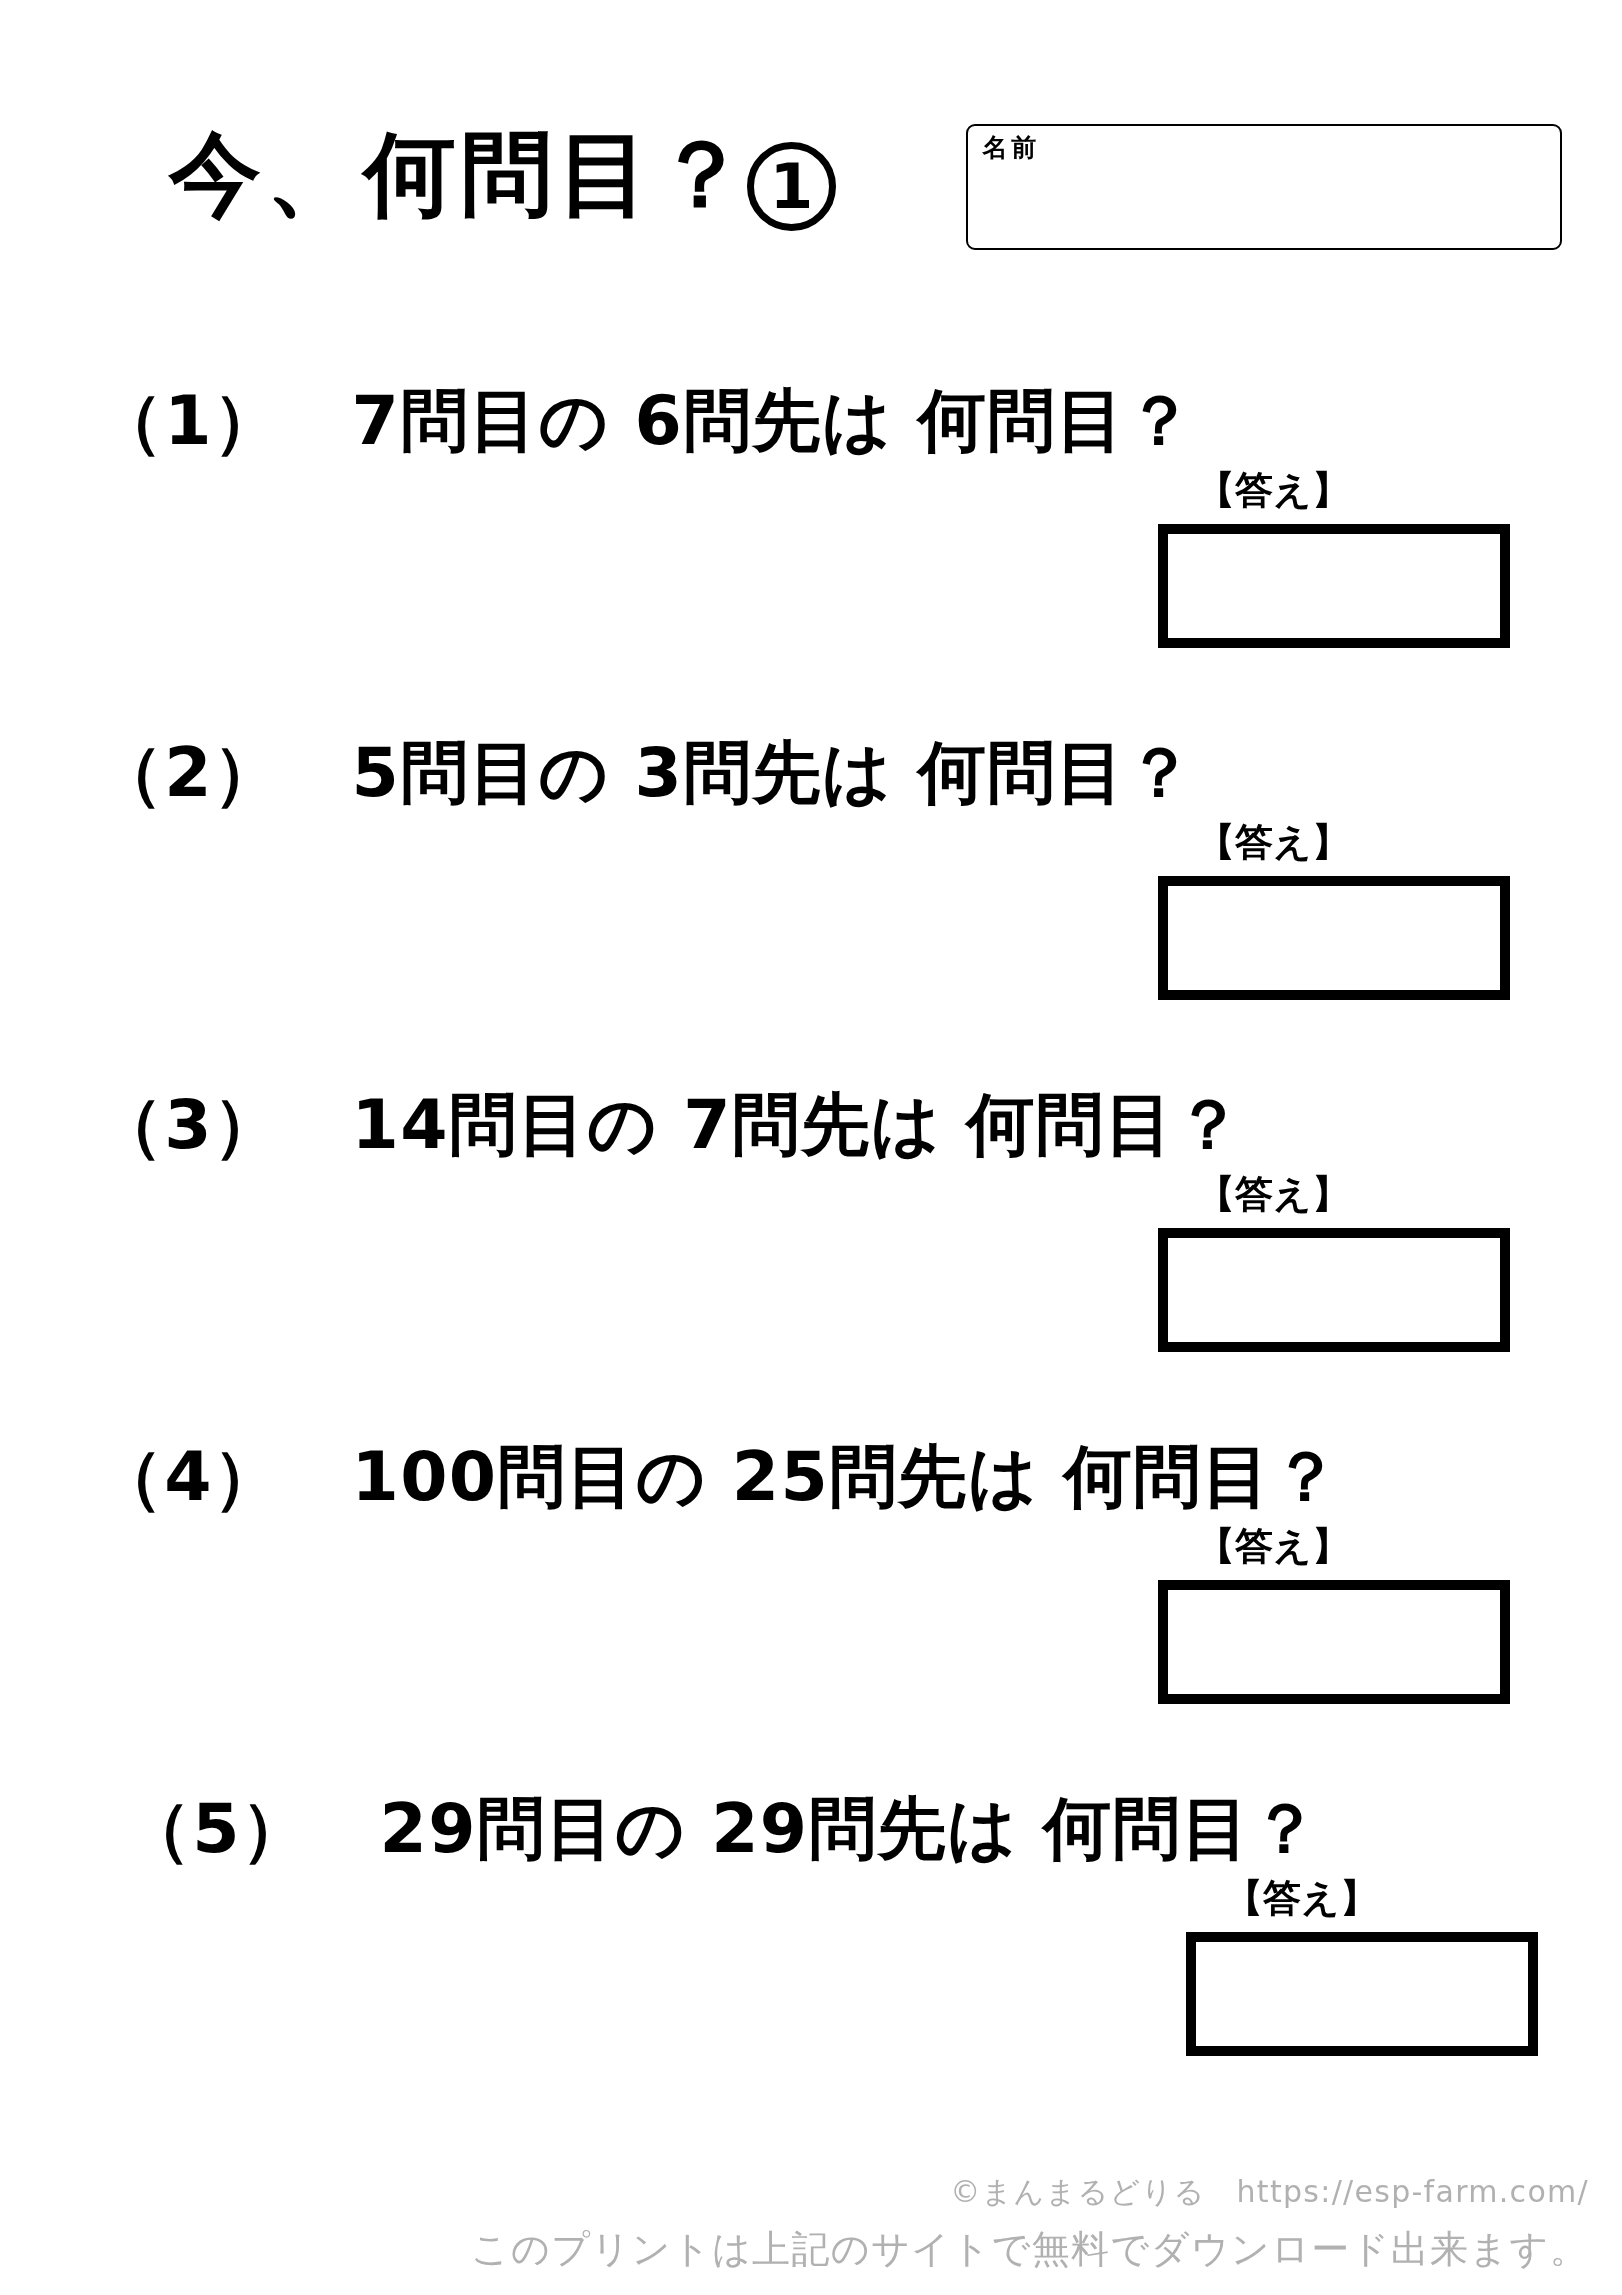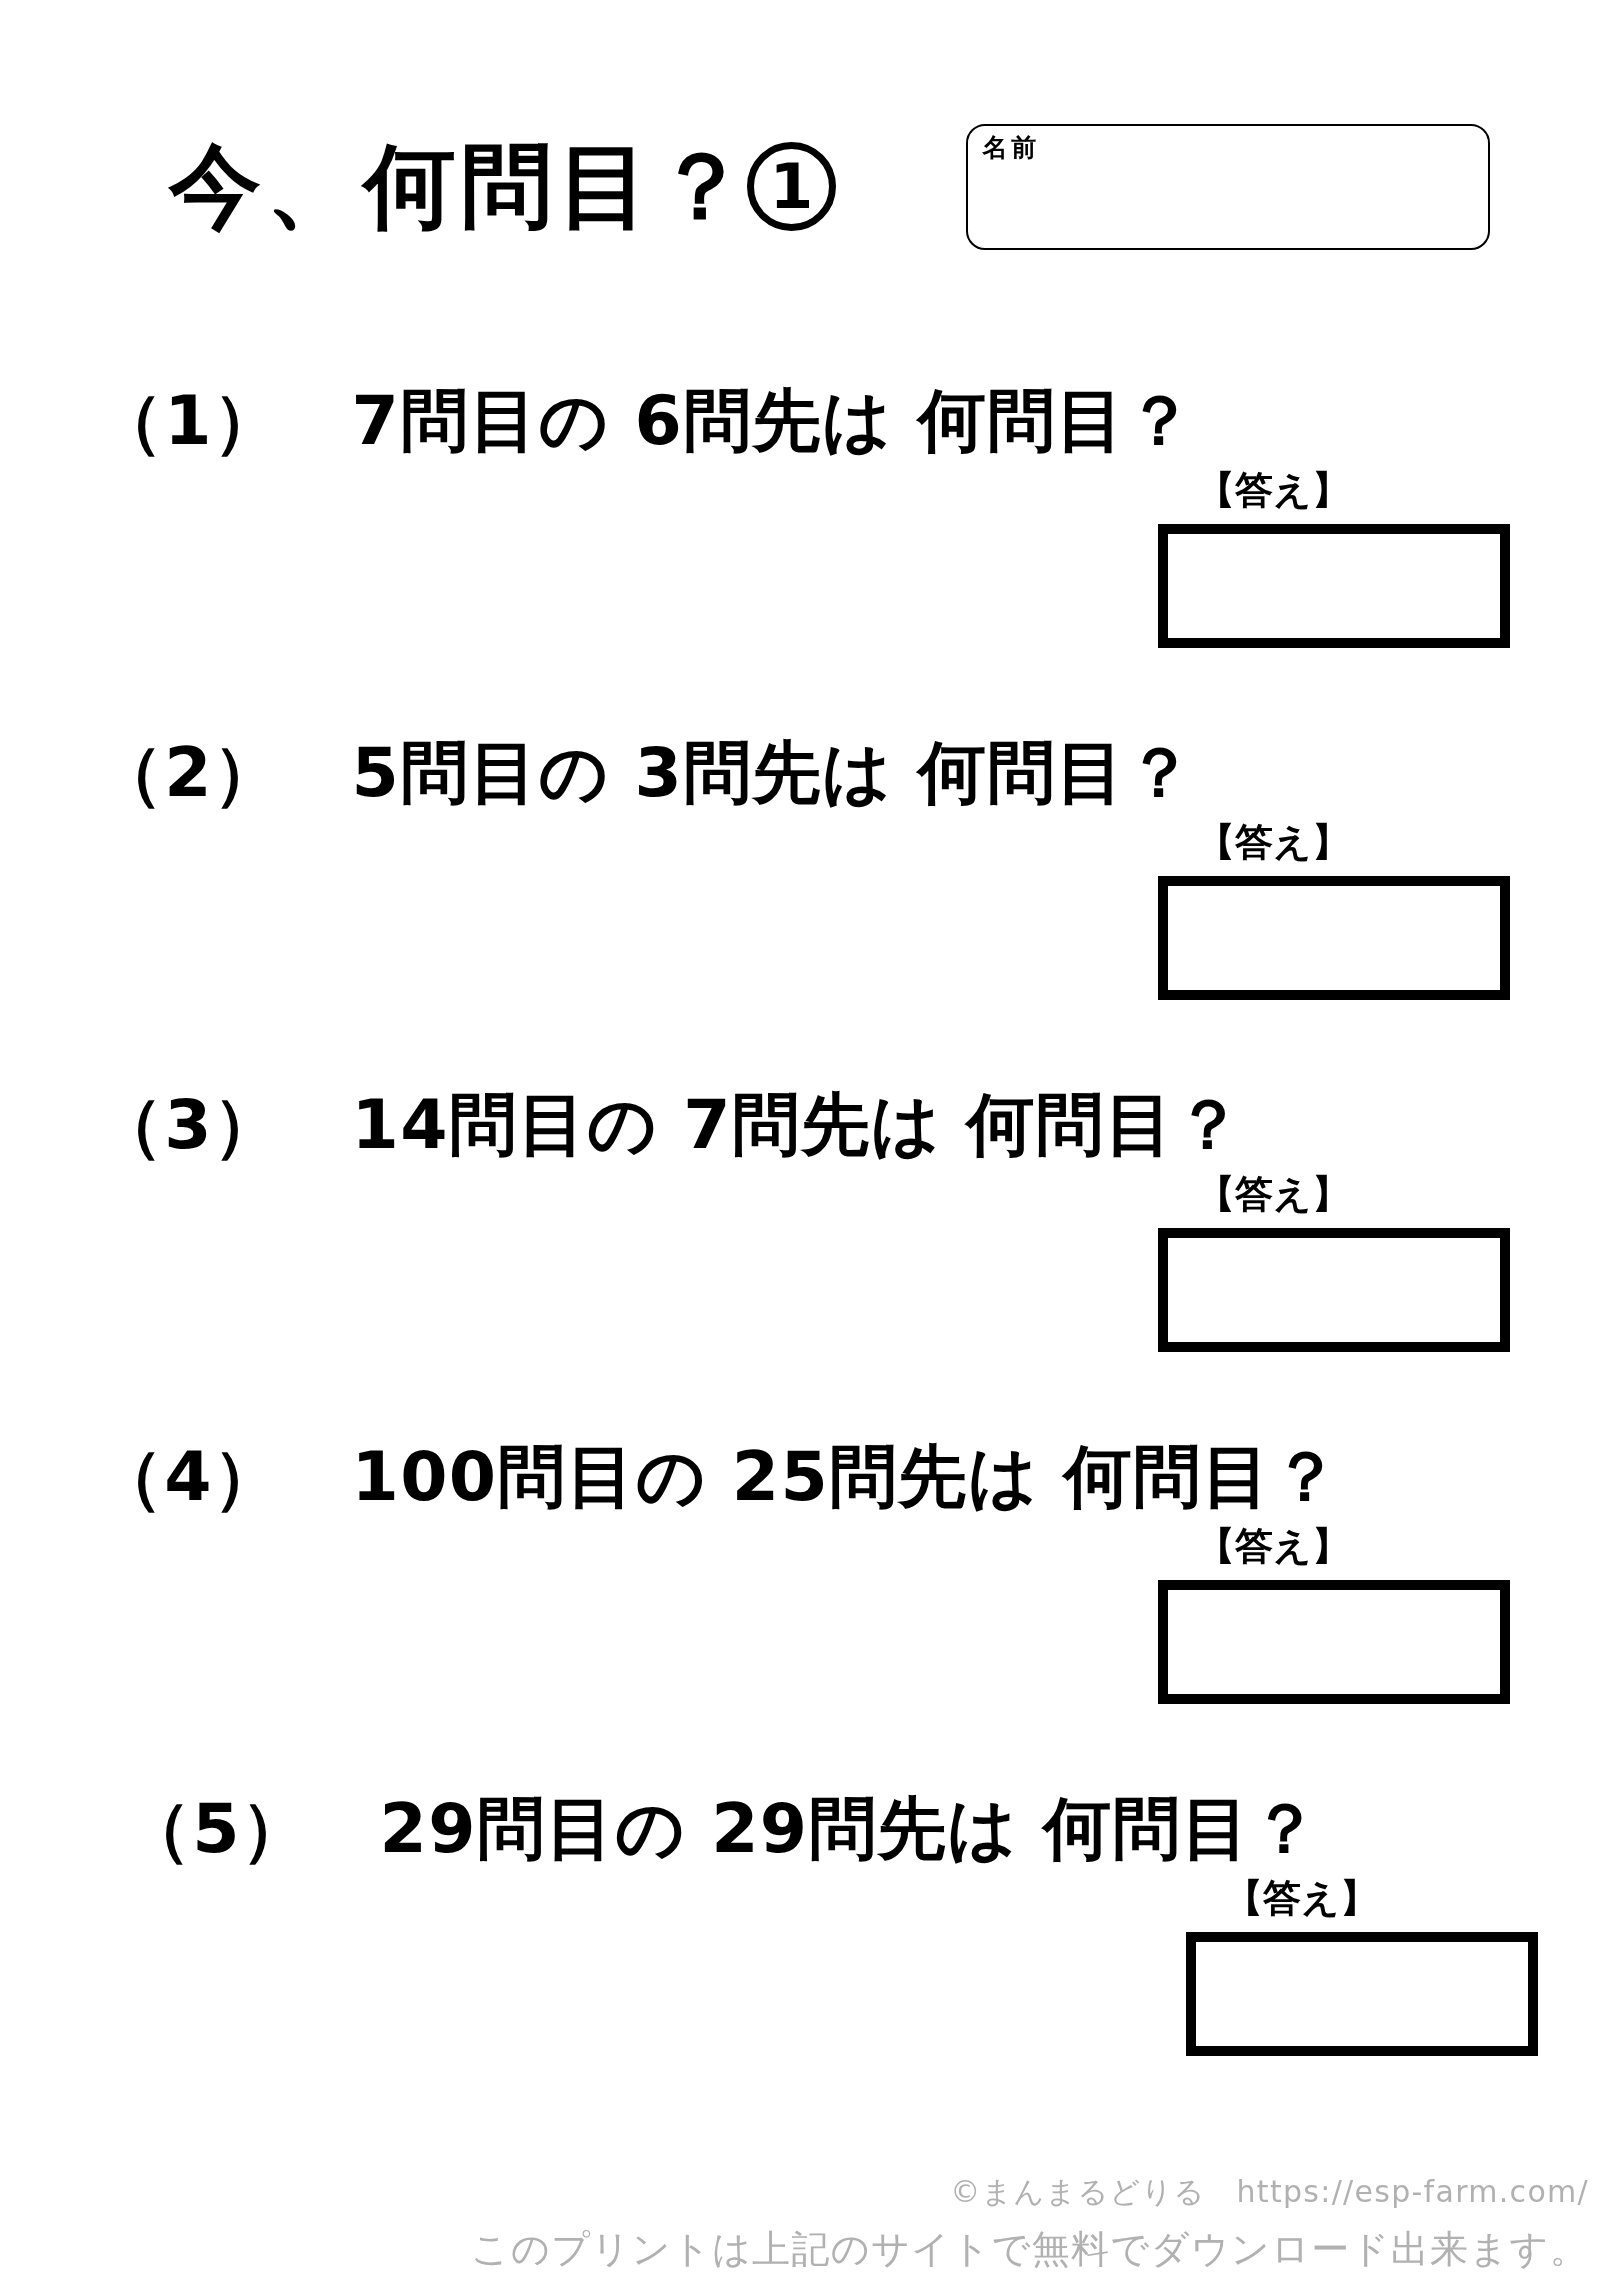--- a/index.html
+++ b/index.html
@@ -10,21 +10,21 @@
     height: 2295px;
     font-family: "DejaVu Sans", sans-serif;
     color: #000000;
     overflow: hidden;
   }
 
   
   .title {
     position: absolute;
     left: 169px;
-    top: 136px;
+    top: 124px;
     font-size: 92px;
     font-weight: 700;
     letter-spacing: 5.2px;
     line-height: 1.1;
     white-space: nowrap;
   }
   .sheet-badge {
     position: absolute;
     left: 747px;
     top: 142px;
@@ -38,24 +38,24 @@
   }
   .sheet-badge .digit {
     font-size: 63px;
     font-weight: 700;
     line-height: 1;
   }
   .name-box {
     position: absolute;
     left: 966px;
     top: 124px;
-    width: 524px;
+    width: 596px;
     height: 126px;
     border: 2px solid #000000;
-    border-radius: 19px;
+    border-radius: 9px;
     background: #ffffff;
     padding: 9.2px 14.4px;
   }
   .name-label {
     font-size: 25px;
     font-weight: 600;
     letter-spacing: 3.9px;
     line-height: 1;
   }
 

